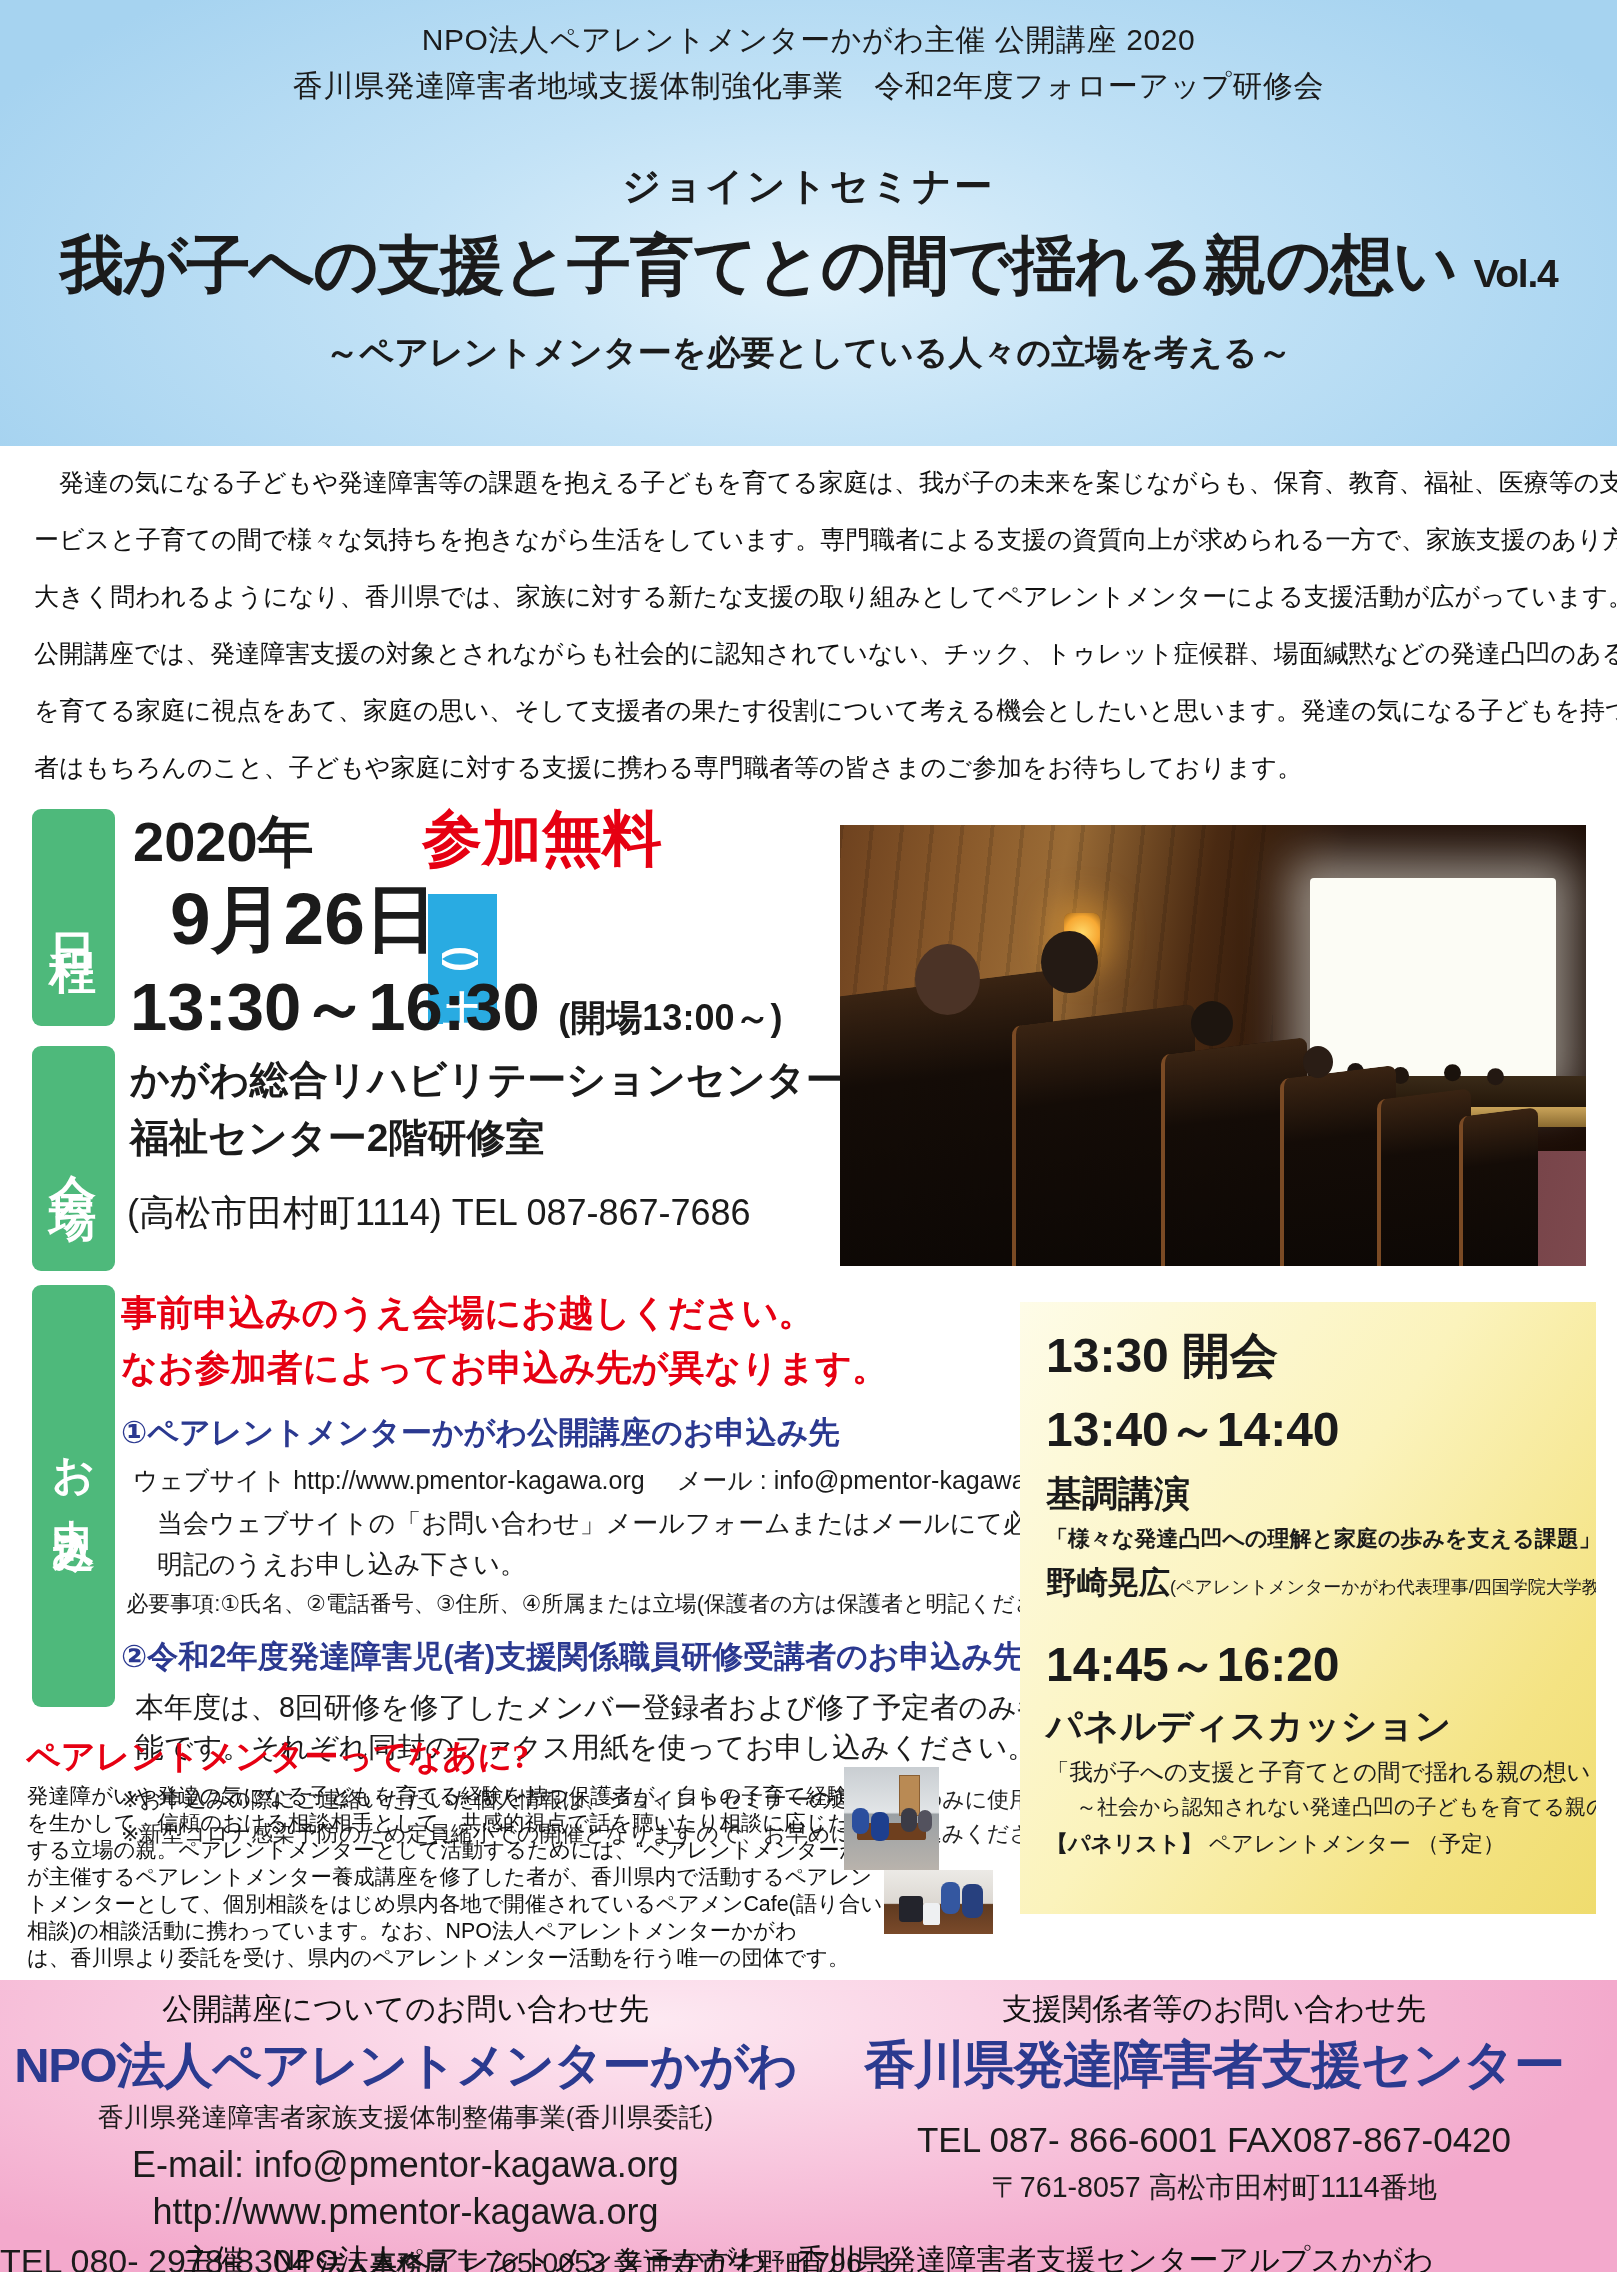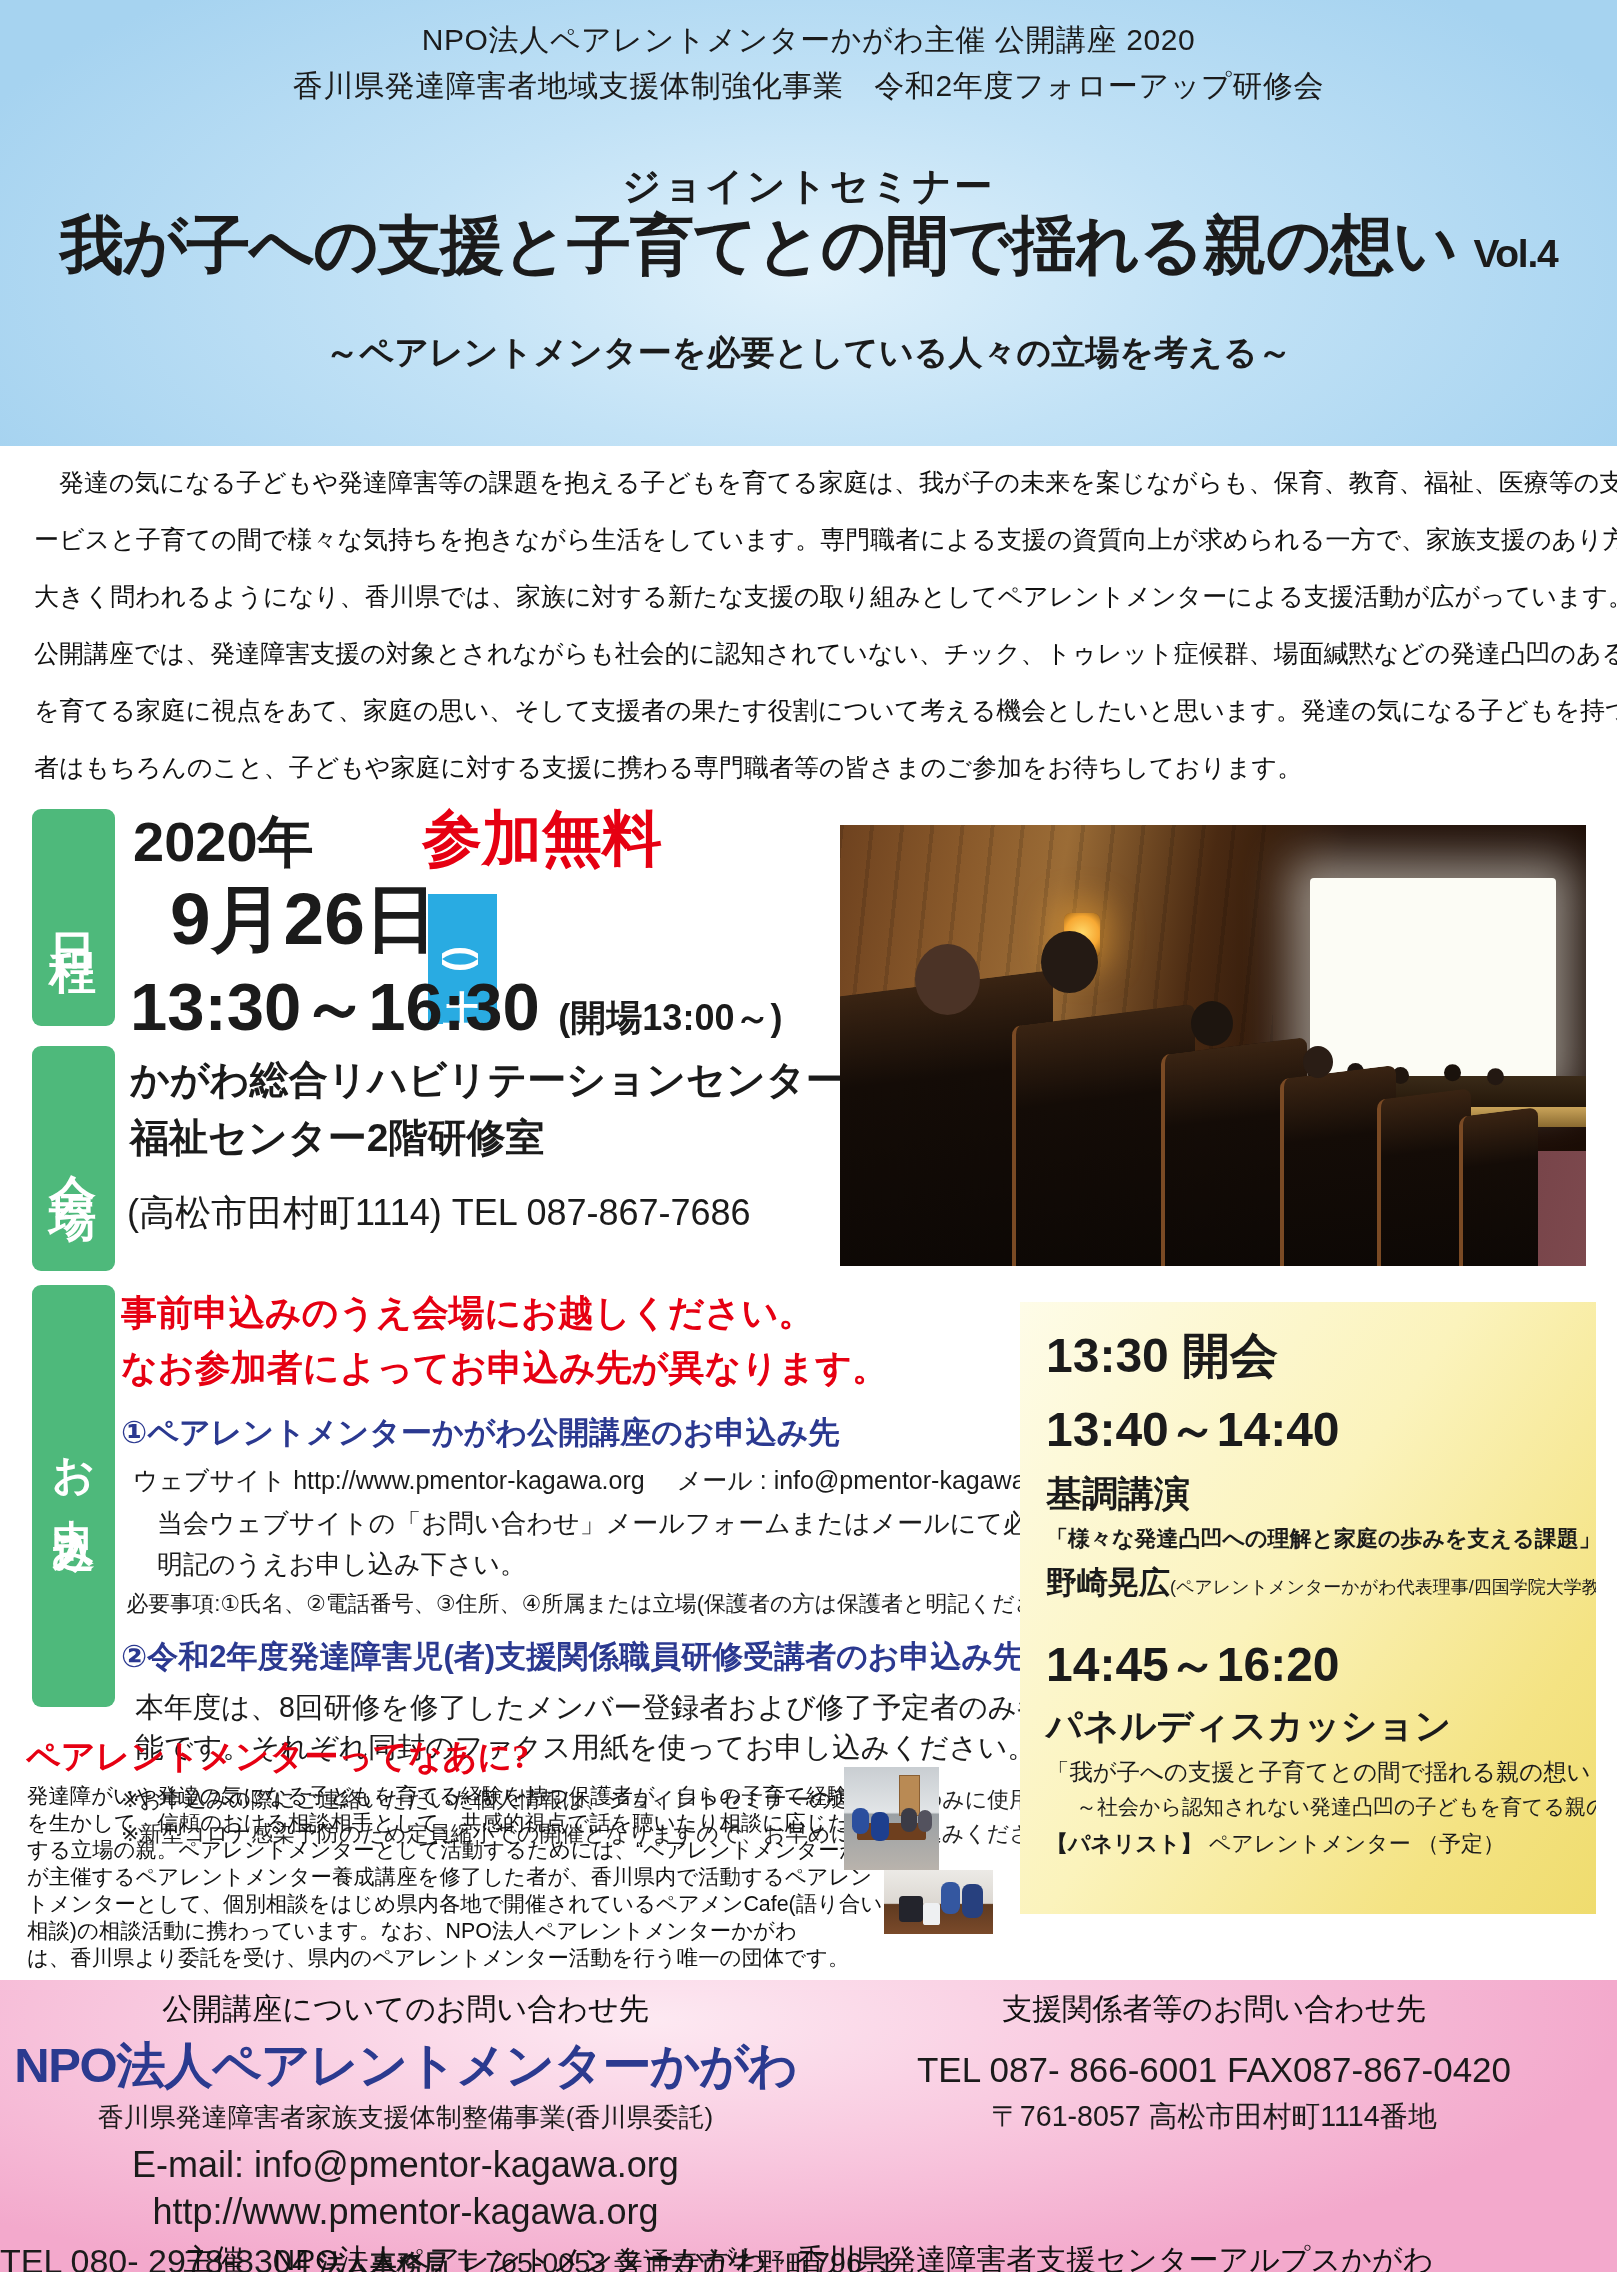--- a/index.html
+++ b/index.html
@@ -13,21 +13,21 @@
 
   
   .header{
     left:0;top:0;width:1617px;height:446px;
     background:radial-gradient(ellipse 909px 389px at 50% 62%, #e0f1fb 0%, #c2e2f6 45%, #a6d3f0 100%);
     text-align:center;
   }
   .hdr-line1{top:19.5px;width:100%;font-size:30px;letter-spacing:0.6px;}
   .hdr-line2{top:66px;width:100%;font-size:30px;letter-spacing:0.6px;}
   .hdr-seminar{top:161px;width:100%;font-size:38px;font-weight:bold;letter-spacing:2.6px;}
-  .hdr-title{top:202px;width:100%;font-size:64px;font-weight:bold;letter-spacing:-1.3px;}
+  .hdr-title{top:222px;width:100%;font-size:64px;font-weight:bold;letter-spacing:-1.3px;}
   .hdr-vol{font-size:39px;font-weight:bold;}
   .hdr-sub{top:330px;width:100%;font-size:34px;font-weight:bold;}
 
   
   .intro{left:34px;top:454px;width:1557px;}
   .intro div{font-size:25px;line-height:57px;white-space:nowrap;color:#111;}
 
   
   .glabel{
     background:#4eb97b;border-radius:9px;color:#fff;font-weight:bold;
@@ -292,20 +292,21 @@
       <div class="f-mail nw">E-mail:   info@pmentor-kagawa.org</div>
       <div class="f-url nw">http://www.pmentor-kagawa.org</div>
       <div class="f-telline nw">
         <span class="tel">TEL 080- 2978-8304</span>
         <span class="office">法人事務局</span>
         <span>〒765-0053 善通寺市生野町796−1</span>
       </div>
     </div>
     <div class="col-r">
       <div class="f-heading nw">支援関係者等のお問い合わせ先</div>
+      <div class="f-org-r nw">香川県発達障害者支援センター</div>
       <div class="f-tel-r nw">TEL 087- 866-6001   FAX087-867-0420</div>
       <div class="f-addr-r nw">〒761-8057  高松市田村町1114番地</div>
     </div>
     <div class="f-host nw">主催　NPO法人ペアレントメンターかがわ　香川県発達障害者支援センターアルプスかがわ</div>
   </div>
 
 </div>
 
 
 </body></html>

